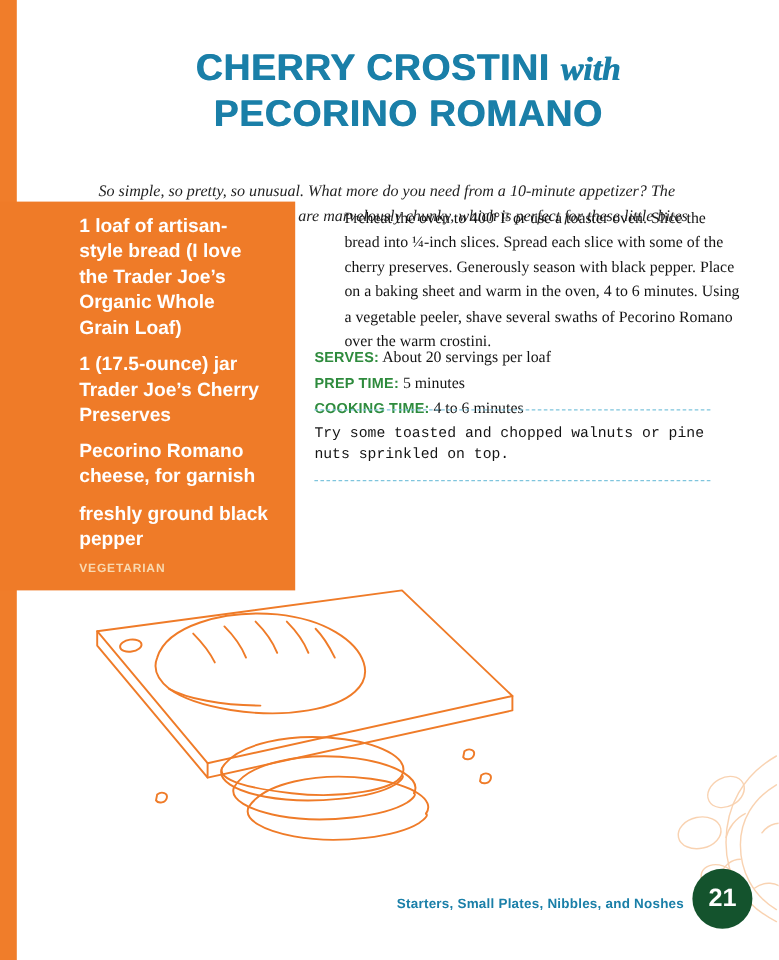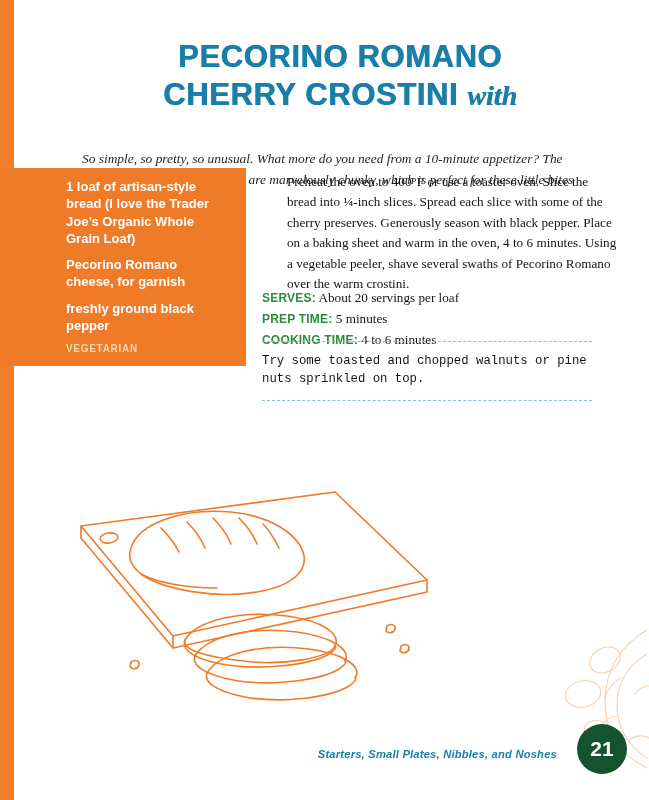--- a/index.html
+++ b/index.html
@@ -77,21 +77,21 @@
     width: 246px;
     min-height: 168px;
     background: #ef7b28;
     color: #ffffff;
     box-sizing: border-box;
     padding: 10px 22px 12px 66px;
   }
   .ing-item {
     font-family: "Liberation Sans", sans-serif;
     font-weight: bold;
-    font-size: 13px;
+    font-size: 16px;
     line-height: 1.33;
     margin-bottom: 9px;
   }
   .ing-tag {
     font-family: "Liberation Sans", sans-serif;
     font-weight: bold;
     font-size: 10px;
     letter-spacing: 0.7px;
     color: #f8d9b0;
     margin-top: 4px;
@@ -157,25 +157,24 @@
     right: 0;
     bottom: 30px;
     width: 140px;
     height: 150px;
     opacity: 0.5;
   }
 
   
   .footer-text {
     position: absolute;
-    right: 92px;
+    right: 79px;
     bottom: 40px;
     font-family: "Liberation Sans", sans-serif;
     font-weight: bold;
-    font-style: italic;
     font-size: 11.2px;
     color: #1a7fa8;
     letter-spacing: 0.2px;
     margin-top: 40px;
   }
   .page-badge {
     position: absolute;
     right: 22px;
     bottom: 26px;
     width: 50px;
@@ -192,31 +191,32 @@
   }
 </style>
 </head>
 <body>
 
 <div class="page">
 
   <div class="edge-bar"></div>
 
   <div class="title-block">
-    <div class="title-line">PECORINO ROMANO</div>
     <div class="title-line">
       <span>CHERRY CROSTINI</span>
       <span class="with">with</span>
     </div>
+    <div class="title-line">PECORINO ROMANO</div>
   </div>
 
   <div class="intro">So simple, so pretty, so unusual. What more do you need from a 10-minute appetizer? The Trader Joe’s Cherry Preserves are marvelously chunky, which is perfect for these little bites of wonderful.</div>
 
   <div class="ingredients">
     <div class="ing-item">1 loaf of artisan-style bread (I love the Trader Joe’s Organic Whole Grain Loaf)</div>
+    <div class="ing-item">1 (17.5-ounce) jar Trader Joe’s Cherry Preserves</div>
     <div class="ing-item">Pecorino Romano cheese, for garnish</div>
     <div class="ing-item">freshly ground black pepper</div>
     <div class="ing-tag">VEGETARIAN</div>
   </div>
 
   <div class="method">Preheat the oven to 400°F or use a toaster oven. Slice the bread into ¼-inch slices. Spread each slice with some of the cherry preserves. Generously season with black pepper. Place on a baking sheet and warm in the oven, 4 to 6 minutes. Using a vegetable peeler, shave several swaths of Pecorino Romano over the warm crostini.</div>
 
   <div class="meta">
     <div>
       <span class="k">SERVES:</span>

